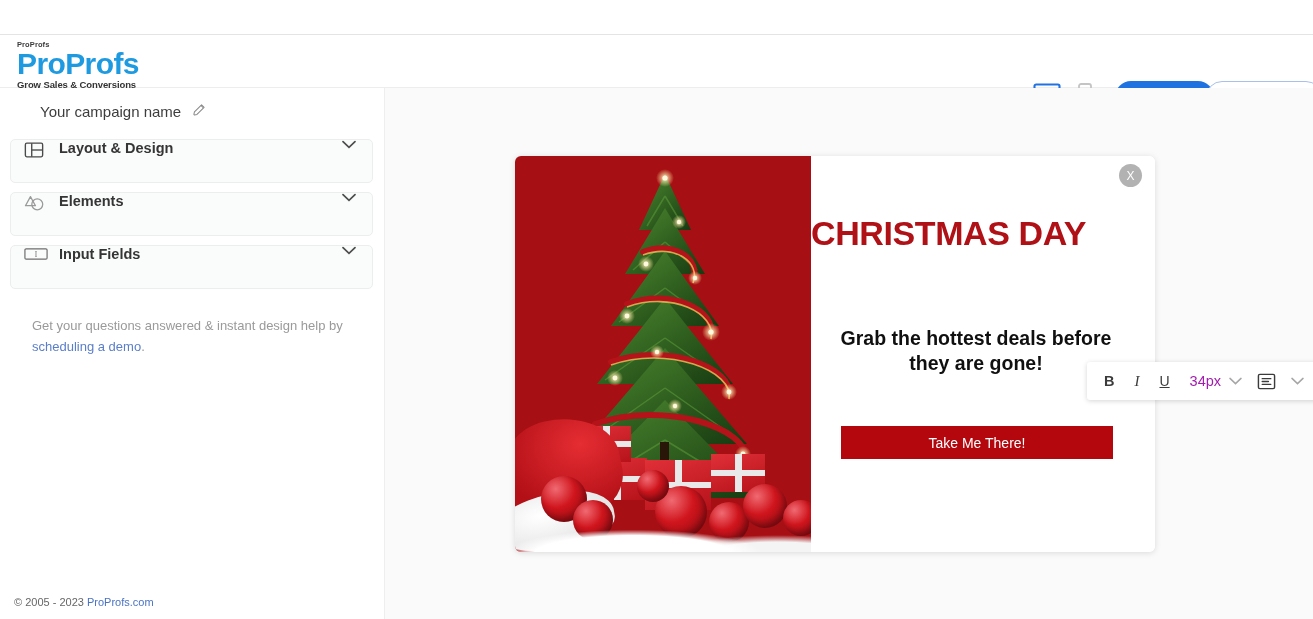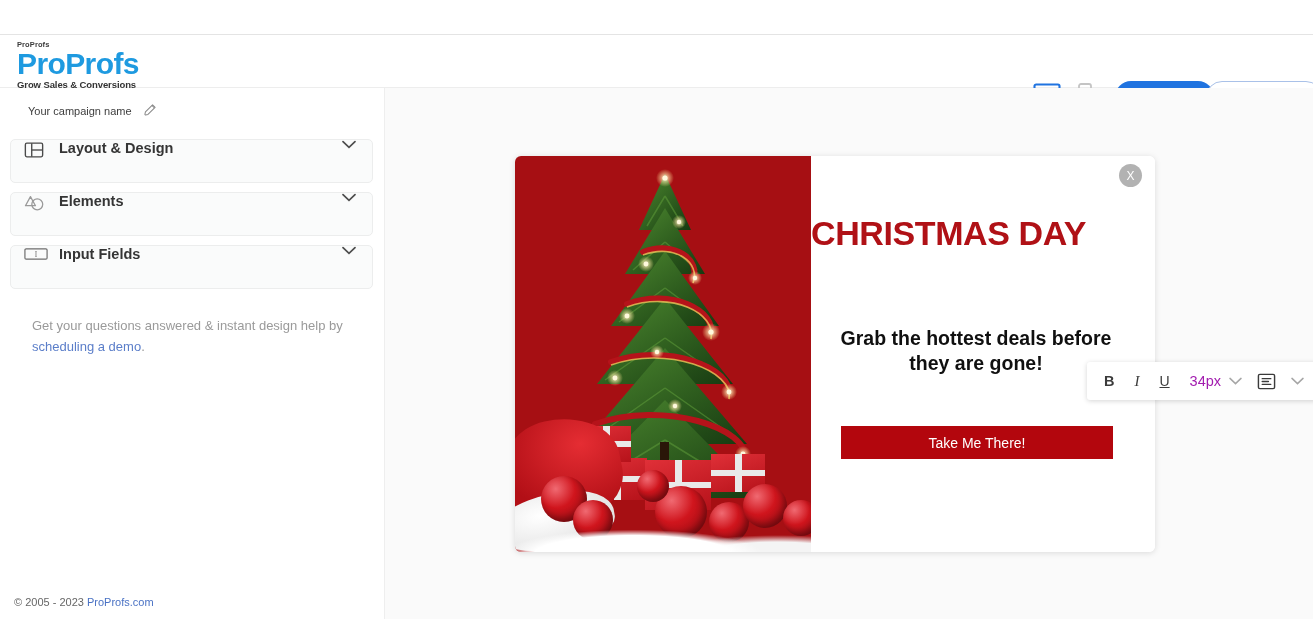--- a/index.html
+++ b/index.html
@@ -110,22 +110,22 @@
   
   .sidebar {
     position: absolute;
     left: 0; top: 88px;
     width: 384px; height: 531px;
     background: #ffffff;
     border-right: 1px solid #eeeeee;
   }
   .campaign-name {
     position: absolute;
-    left: 28px; top: 14px;
-    font-size: 11px;
+    left: 40px; top: 14px;
+    font-size: 15px;
     color: #3d3d3d;
     display: flex;
     align-items: center;
     gap: 11px;
   }
   .pencil-ic { cursor: pointer; display: block; }
 
   .accordion {
     position: absolute;
     left: 10px;

